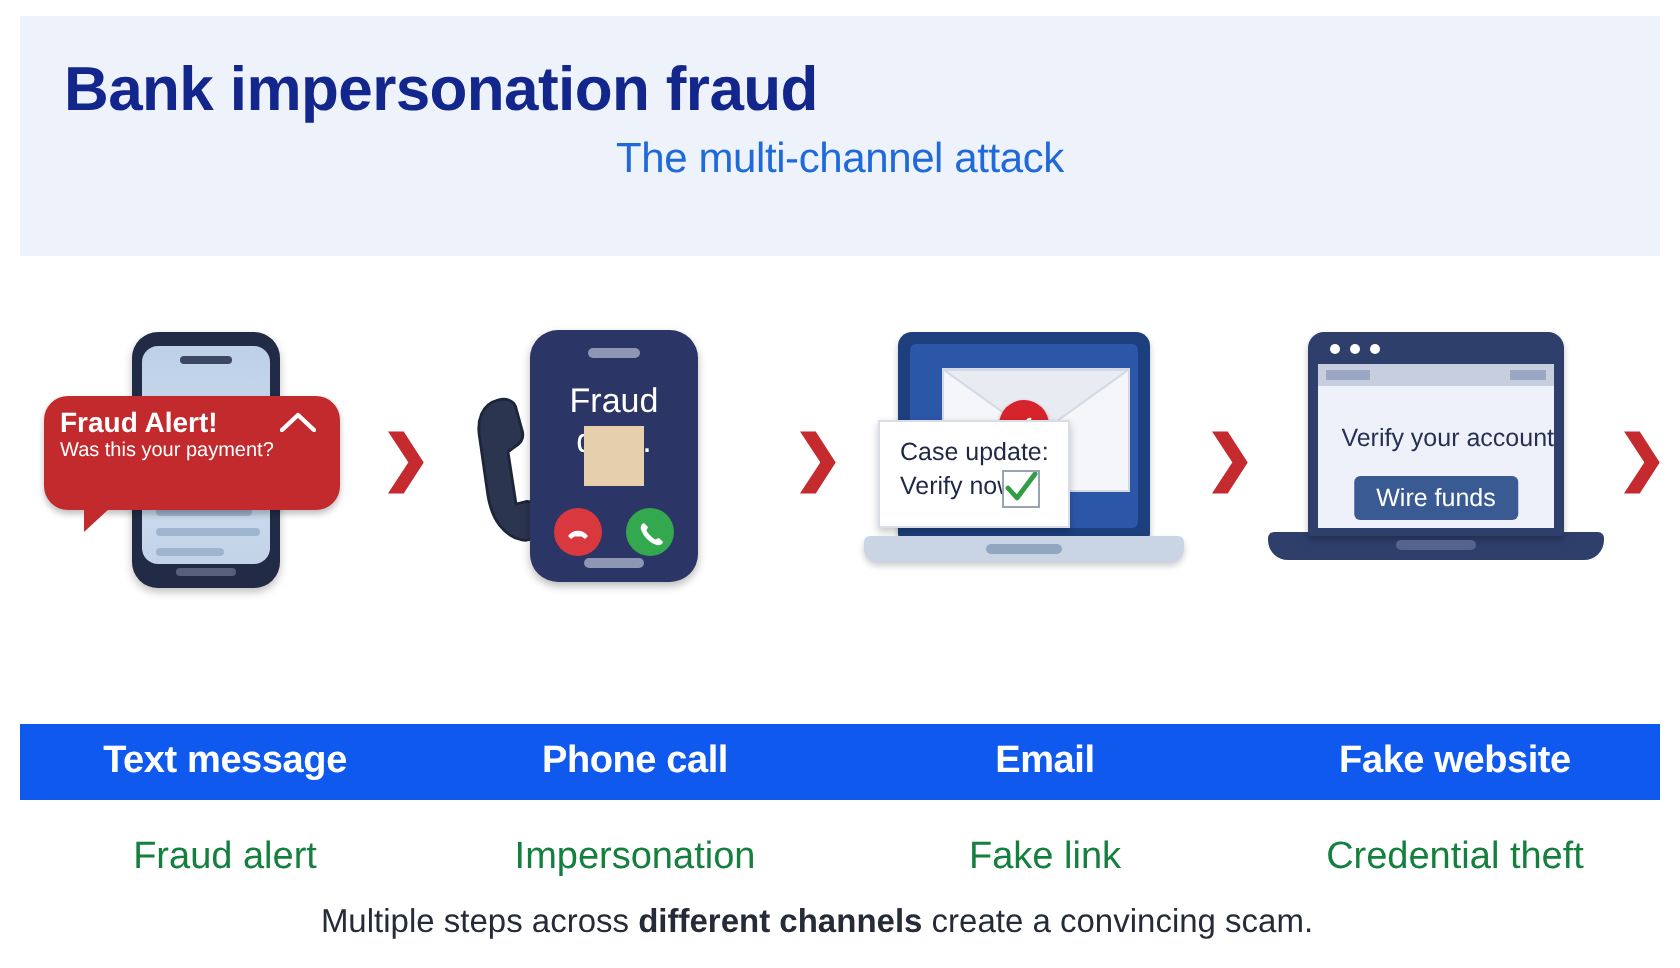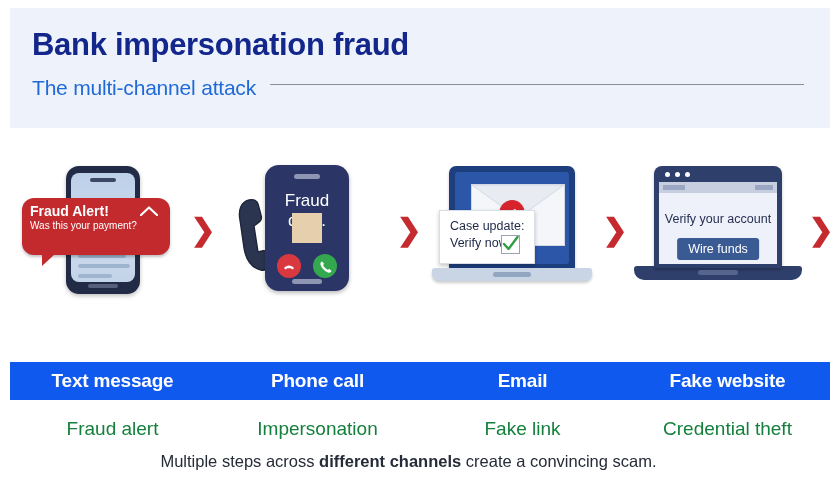--- a/index.html
+++ b/index.html
@@ -31,21 +31,23 @@
   }
   .title {
     font-size: 31px;
     font-weight: bold;
     color: #12268c;
     letter-spacing: -0.3px;
     line-height: 1.1;
   }
   .subtitle-row {
     display: flex;
-    margin-top: 14px;
+    align-items: center;
+    margin-top: 6px;
+    flex-direction: column;
   }
   .subtitle {
     font-size: 21px;
     color: #1f6ad8;
     white-space: nowrap;
     letter-spacing: -0.2px;
   }
   .rule {
     flex: 1;
     height: 1px;
@@ -262,21 +264,21 @@
   .urlbar:before {
     content: ""; position: absolute; left: 4px; top: 3px;
     width: 22px; height: 5px; background: #9aa6c2;
   }
   .urlbar:after {
     content: ""; position: absolute; right: 4px; top: 3px;
     width: 18px; height: 5px; background: #9aa6c2;
   }
   .site-title {
     position: absolute; left: 0; right: 0; top: 30px;
-    text-align: center;
+    text-align: right;
     font-size: 12.5px; color: #253052;
   }
   .wirebtn {
     position: absolute; left: 50%; top: 56px; transform: translateX(-50%);
     background: #3a5a94;
     color: #ffffff;
     font-size: 12.5px;
     padding: 4px 11px;
     border-radius: 3px;
     white-space: nowrap;

